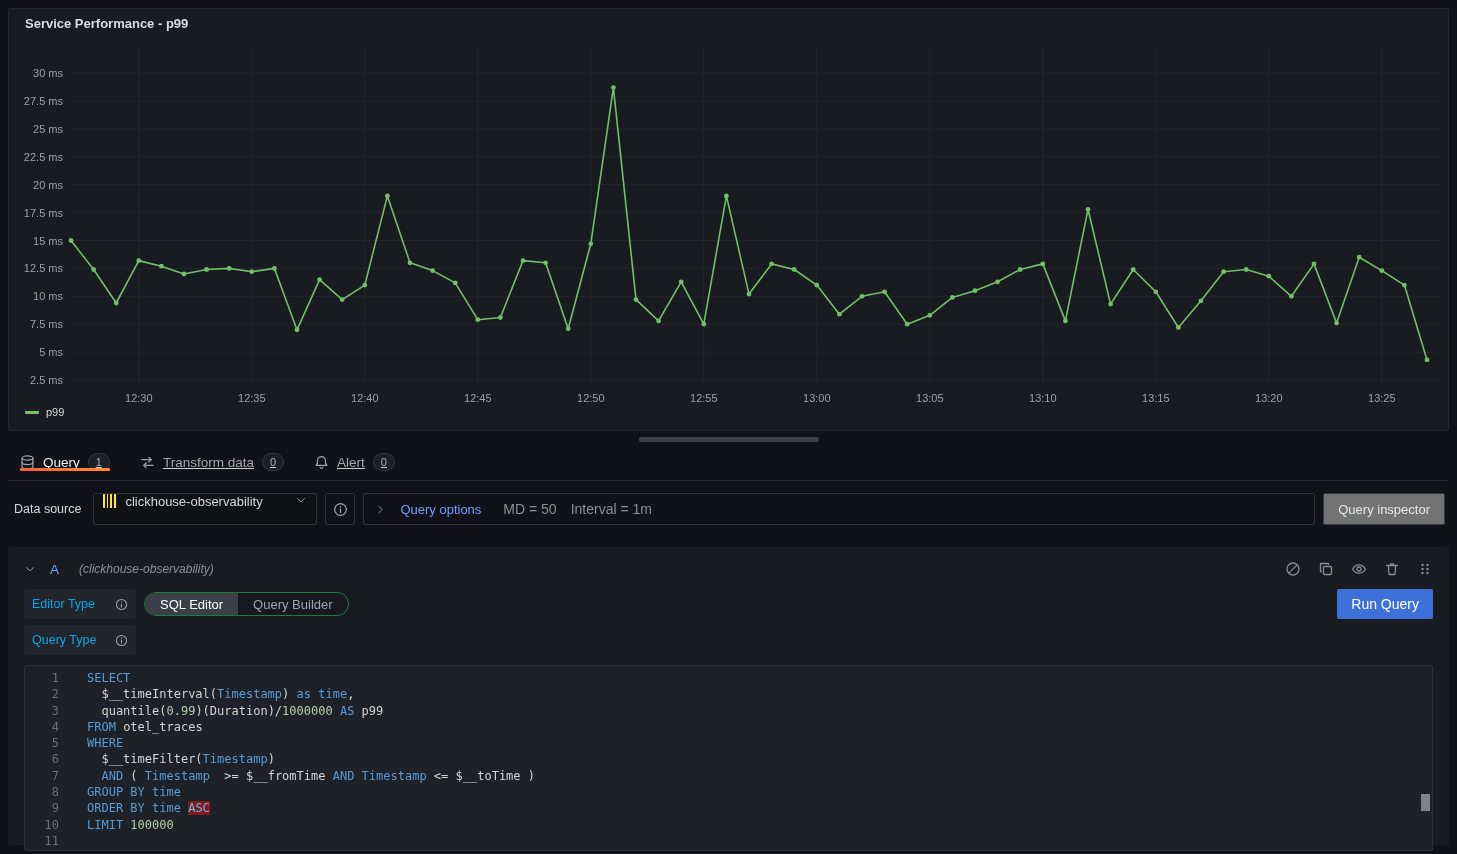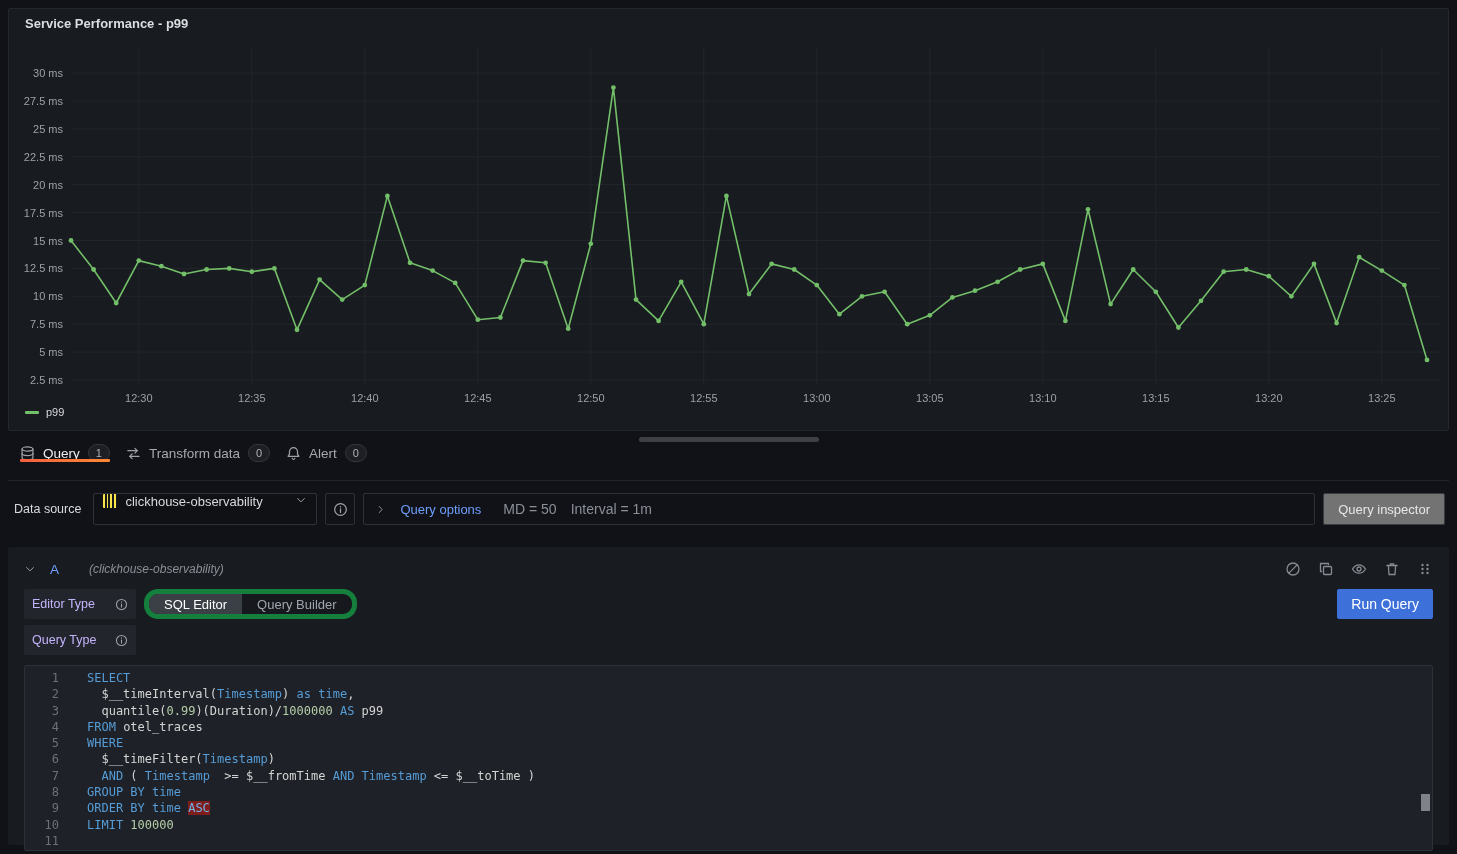--- a/index.html
+++ b/index.html
@@ -26,21 +26,21 @@
   .legend-swatch { width:14px; height:3px; border-radius:1px; background:#73bf69; }
   .legend-label { font-size:11px; color:#d8d9dd; }
 
   
   .resize-handle {
     width:180px; height:5px; border-radius:3px;
     background:#3e4046; margin:6px auto 2px;
   }
 
   
-  .tabs { display:flex; align-items:flex-start; gap:16px; height:36px; padding:0 12px; }
+  .tabs { display:flex; align-items:center; gap:30px; height:36px; padding:0 12px;text-decoration:underline; }
   .tab { display:flex; align-items:center; gap:8px; position:relative; cursor:pointer; }
   .tab .tab-label { font-size:13.5px; color:#a5a8af; }
   .tab.active .tab-label { color:#eceded; font-weight:500; }
   .tab.active::after {
     content:""; position:absolute; left:0; right:0; bottom:0; height:3px; border-radius:1px;
     background-image:linear-gradient(90deg,#f55f3e,#ff8833);
   }
   .count-badge {
     font-size:11px; color:#aeb1b8; background:#1d1f25;
     border:1px solid #33363c; border-radius:9px;
@@ -78,34 +78,34 @@
     display:flex; align-items:center; cursor:pointer; white-space:nowrap;
   }
 
   
   .query-card {
     margin-top:22px; background:#181b1f; border-radius:2px;
     padding:8px 16px 0; height:298px;
   }
   .qhead { display:flex; align-items:center; height:28px; }
   .qhead .refid { color:#6e9fff; font-size:13.5px; font-weight:500; margin-left:14px; }
-  .qhead .dsnote { color:#8b8f98; font-size:12px; font-style:italic; margin-left:30px; }
+  .qhead .dsnote { color:#8b8f98; font-size:12px; font-style:italic; margin-left:20px; }
   .qhead-icons { margin-left:auto; display:flex; align-items:center; gap:17px; }
   .qhead-icons .icon-btn { background:none; border:none; padding:0; cursor:pointer; display:flex; }
 
   .form-row { display:flex; align-items:center; margin-top:6px; }
   .inline-label {
     width:112px; height:30px; background:#22252b; border-radius:2px;
     display:flex; align-items:center; justify-content:space-between;
     padding:0 8px; margin-right:8px;
   }
-  .inline-label .lbl { color:#c4b5fd; font-size:12.5px; }
+  .inline-label .lbl { color:#0ea5e9; font-size:12.5px; }
   .radio-group {
-    display:flex; height:30px; background:#16181d;
-    border:5px solid #15803d; border-radius:14px; overflow:hidden;
+    display:flex; height:24px; background:#16181d;
+    border:1px solid #15803d; border-radius:14px; overflow:hidden;
   }
   .radio-opt {
     padding:0 15px; display:flex; align-items:center;
     font-size:13px; color:#9fa6ad; cursor:pointer; white-space:nowrap;
   }
   .radio-opt.selected { background:#3b3f46; color:#ffffff; }
   .btn-primary {
     margin-left:auto; height:30px; padding:0 14px; border:none; border-radius:2px;
     background:#3d71d9; color:#ffffff; font-size:14px; font-weight:500;
     font-family:inherit; display:flex; align-items:center; cursor:pointer;

